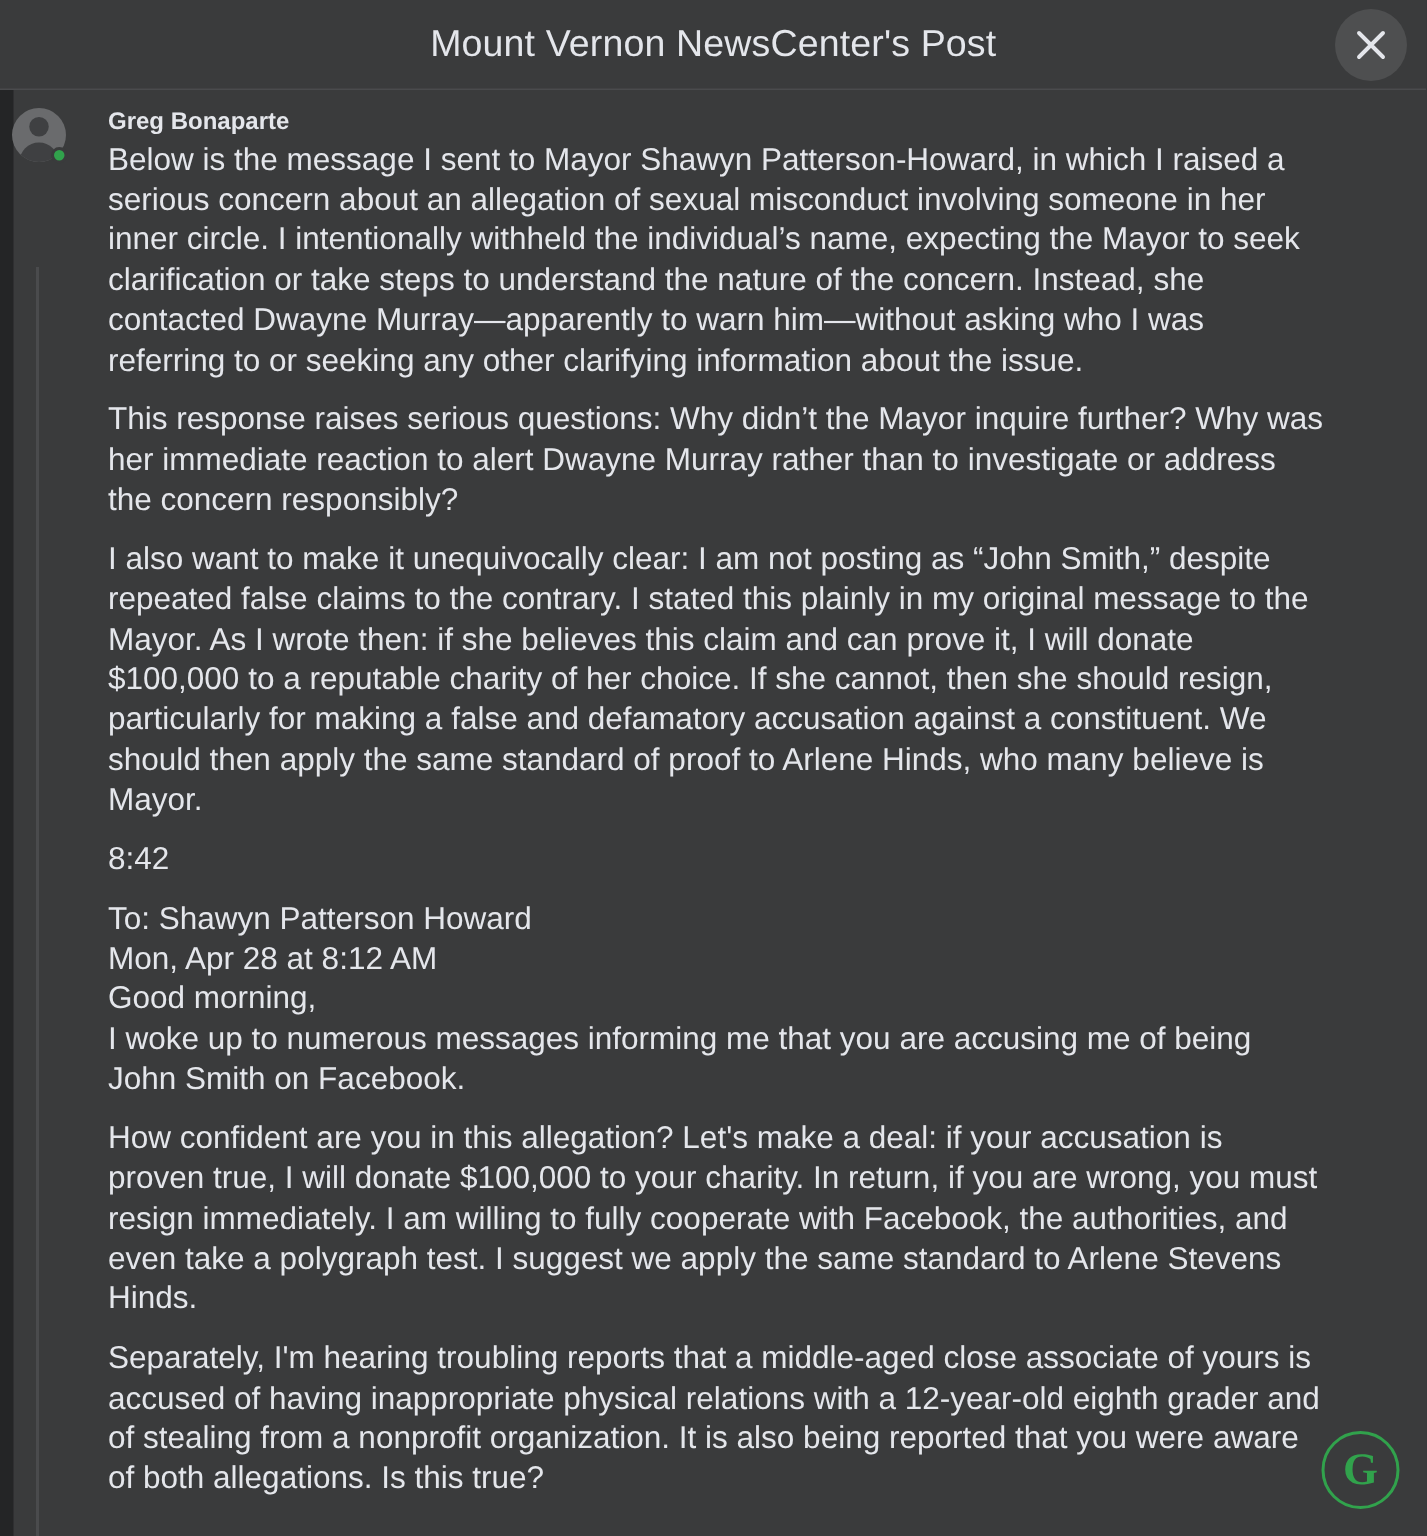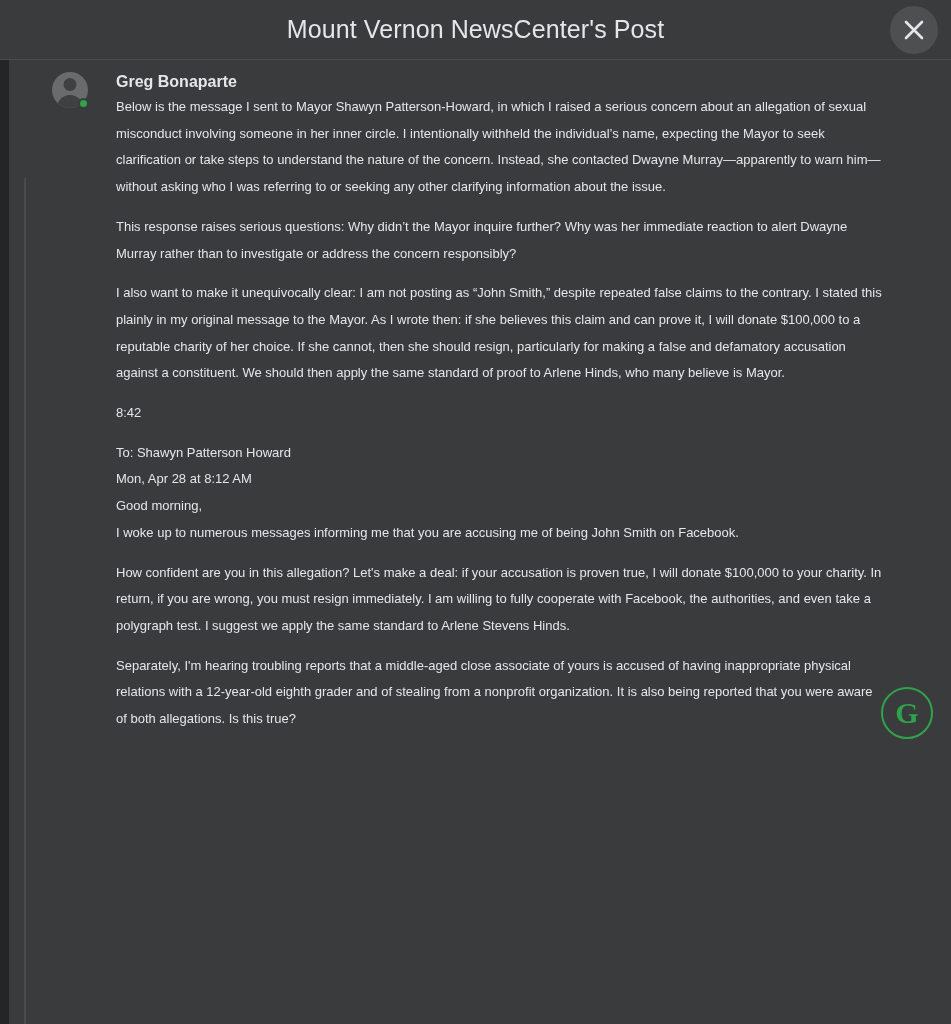--- a/index.html
+++ b/index.html
@@ -76,21 +76,20 @@
   .content {
     position: absolute;
     left: 0; right: 0;
     top: 60px; bottom: 0;
     overflow: hidden;
   }
 
   .post {
     position: relative;
     padding: 12px 20px 0 0;
-    margin-left: 44px;
   }
 
   .avatar-wrap {
     position: absolute;
     left: 8px;
     top: 12px;
     width: 36px;
     height: 36px;
   }
   .avatar {
@@ -135,21 +134,21 @@
     padding-right: 48px;
   }
   .author {
     font-size: 16px;
     font-weight: bold;
     color: #e4e6eb;
     line-height: 20px;
     margin-bottom: 2px;
   }
   .para {
-    font-size: 13px;
+    font-size: 21px;
     line-height: 26.7px;
     color: #e4e6eb;
     margin: 0 0 13px 0;
     white-space: pre-wrap;
   }
 
   
   .fab {
     position: absolute;
     right: 18px;

